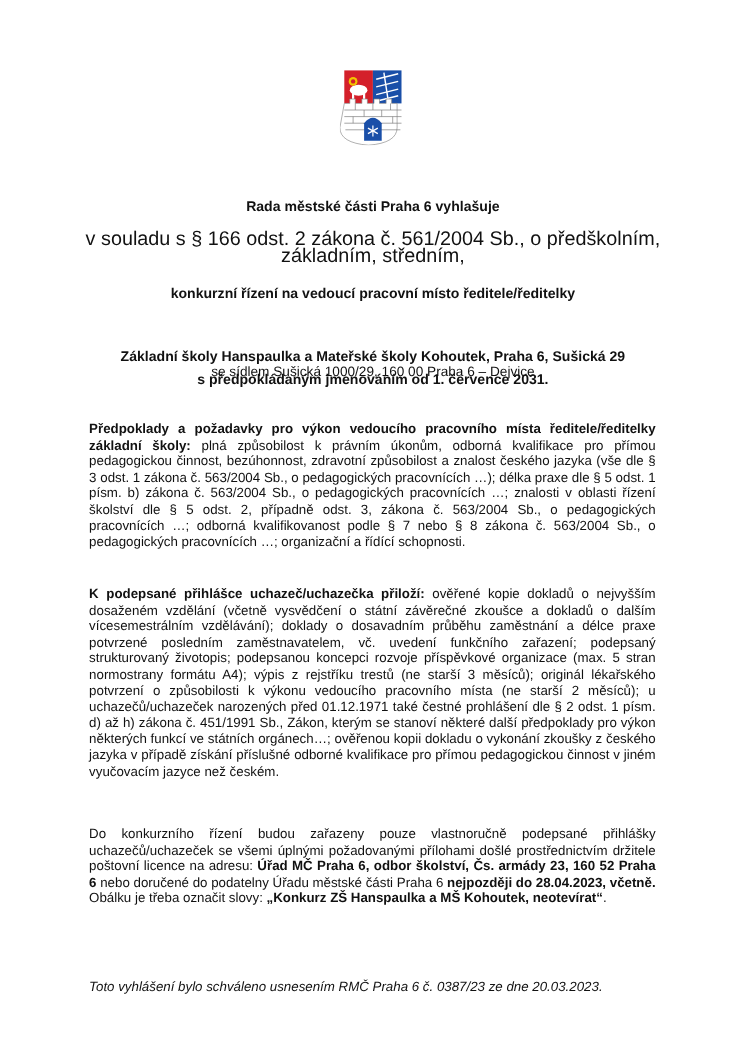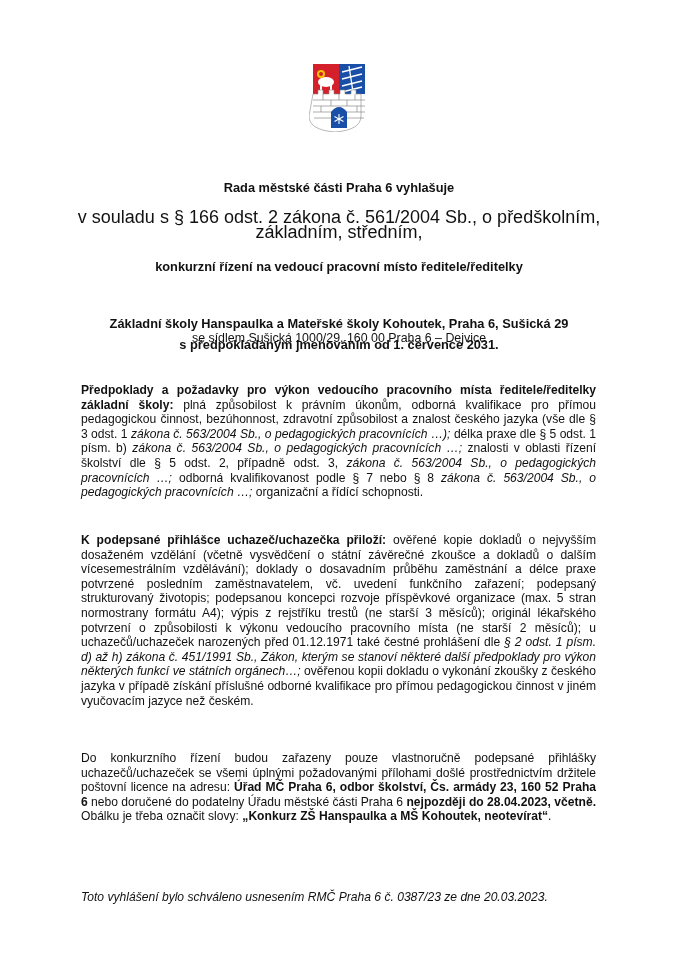--- a/index.html
+++ b/index.html
@@ -12,21 +12,21 @@
     .subject { top: 259px; font-weight: bold; font-size: 12.8px; }
     .school { top: 290px; font-size: 12.4px; line-height: 15.2px; margin-top: 26px; }
     .school .b { font-weight: bold; font-size: 12.8px; }
     .appoint { top: 337px; font-weight: bold; font-size: 12.8px; }
     .para { position: absolute; left: 81px; width: 515px; font-size: 12.1px; line-height: 14.6px; text-align: justify; }
     .p1 { top: 383px; }
     .p2 { top: 533px; }
     .p3 { top: 751px; }
     .p4 { top: 866px; font-style: italic; text-align: left; margin-top: 24px; }
     .seg-bold { font-weight: bold; }
-    .seg-italic { font-style: italic; }
+    .seg-italic { }
   </style>
 </head>
 <body>
 
 <div class="page">
 
   <div class="crest">
     <svg width="60" height="70" viewBox="0 0 60 70">
 
       <rect x="4" y="2" width="26" height="30" fill="#d4202a"></rect>

